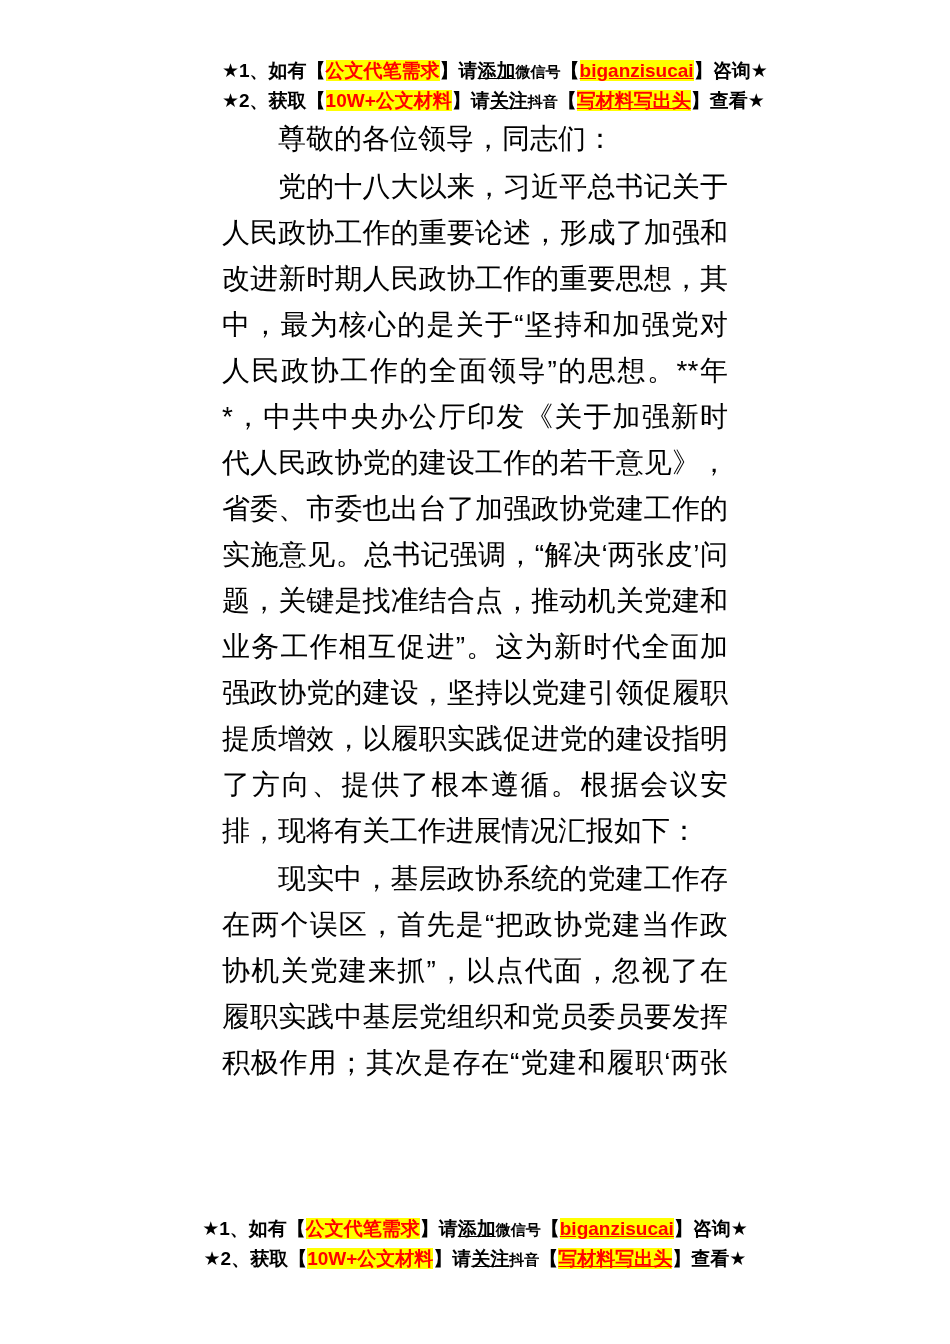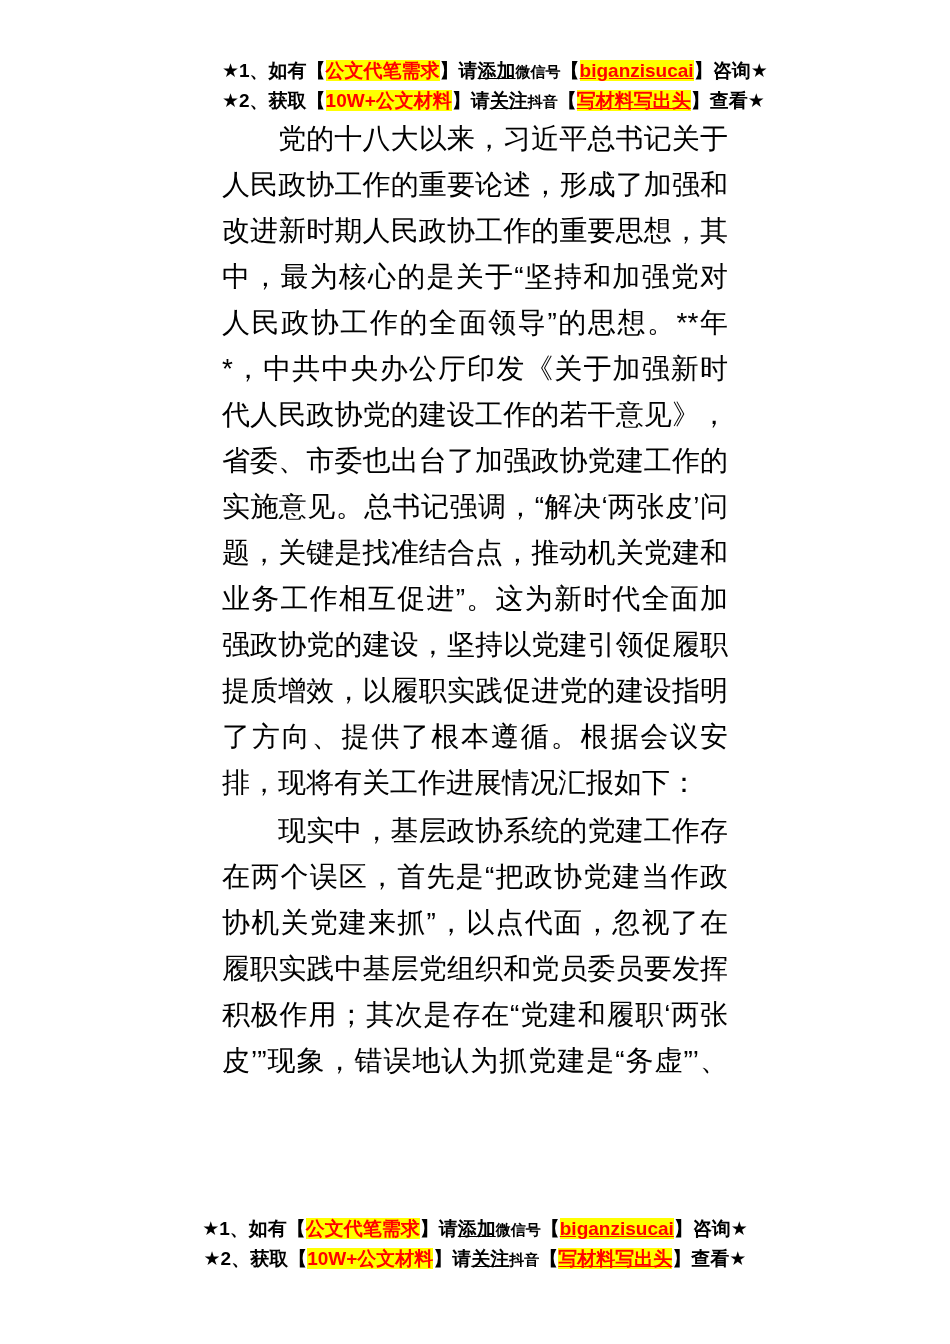--- a/index.html
+++ b/index.html
@@ -58,20 +58,21 @@
 
 <div class="page" style="--highlight: #ffff00; --accent-red: #ff0000; --text: #000000; --page-bg: #ffffff;">
 
   <div class="ad header-ad">
     <div class="ad-line"><span class="">★1、如有【</span><span class="red hl">公文代笔需求</span><span class="">】请</span><span class="u">添加</span><span class="small">微信号</span><span class="">【</span><span class="red hl u">biganzisucai</span><span class="">】咨询★</span></div>
     <div class="ad-line"><span class="">★2、获取【</span><span class="red hl">10W+公文材料</span><span class="">】请</span><span class="u">关注</span><span class="small">抖音</span><span class="">【</span><span class="red hl u">写材料写出头</span><span class="">】查看★</span></div>
   </div>
 
 
   <div class="doc-body">
+      <p class="body">尊敬的各位领导，同志们：</p>
       <p class="body">党的十八大以来，习近平总书记关于人民政协工作的重要论述，形成了加强和改进新时期人民政协工作的重要思想，其中，最为核心的是关于“坚持和加强党对人民政协工作的全面领导”的思想。**年*，中共中央办公厅印发《关于加强新时代人民政协党的建设工作的若干意见》，省委、市委也出台了加强政协党建工作的实施意见。总书记强调，“解决‘两张皮’问题，关键是找准结合点，推动机关党建和业务工作相互促进”。这为新时代全面加强政协党的建设，坚持以党建引领促履职提质增效，以履职实践促进党的建设指明了方向、提供了根本遵循。根据会议安排，现将有关工作进展情况汇报如下：</p>
       <p class="body">现实中，基层政协系统的党建工作存在两个误区，首先是“把政协党建当作政协机关党建来抓”，以点代面，忽视了在履职实践中基层党组织和党员委员要发挥积极作用；其次是存在“党建和履职‘两张皮’”现象，错误地认为抓党建是“务虚”’、抓履职是“务实”，往往顾此失彼，两者未能有机结合、整体推进，“两个误区”成为党的建设质量提升、政协事业高质量发展的制约因素。切</p>
     </div>
 
   <div class="ad footer-ad">
     <div class="ad-line"><span class="">★1、如有【</span><span class="red hl">公文代笔需求</span><span class="">】请</span><span class="u">添加</span><span class="small">微信号</span><span class="">【</span><span class="red hl u">biganzisucai</span><span class="">】咨询★</span></div>
     <div class="ad-line"><span class="">★2、获取【</span><span class="red hl">10W+公文材料</span><span class="">】请</span><span class="u">关注</span><span class="small">抖音</span><span class="">【</span><span class="red hl u">写材料写出头</span><span class="">】查看★</span></div>
   </div>
 
 </div>

